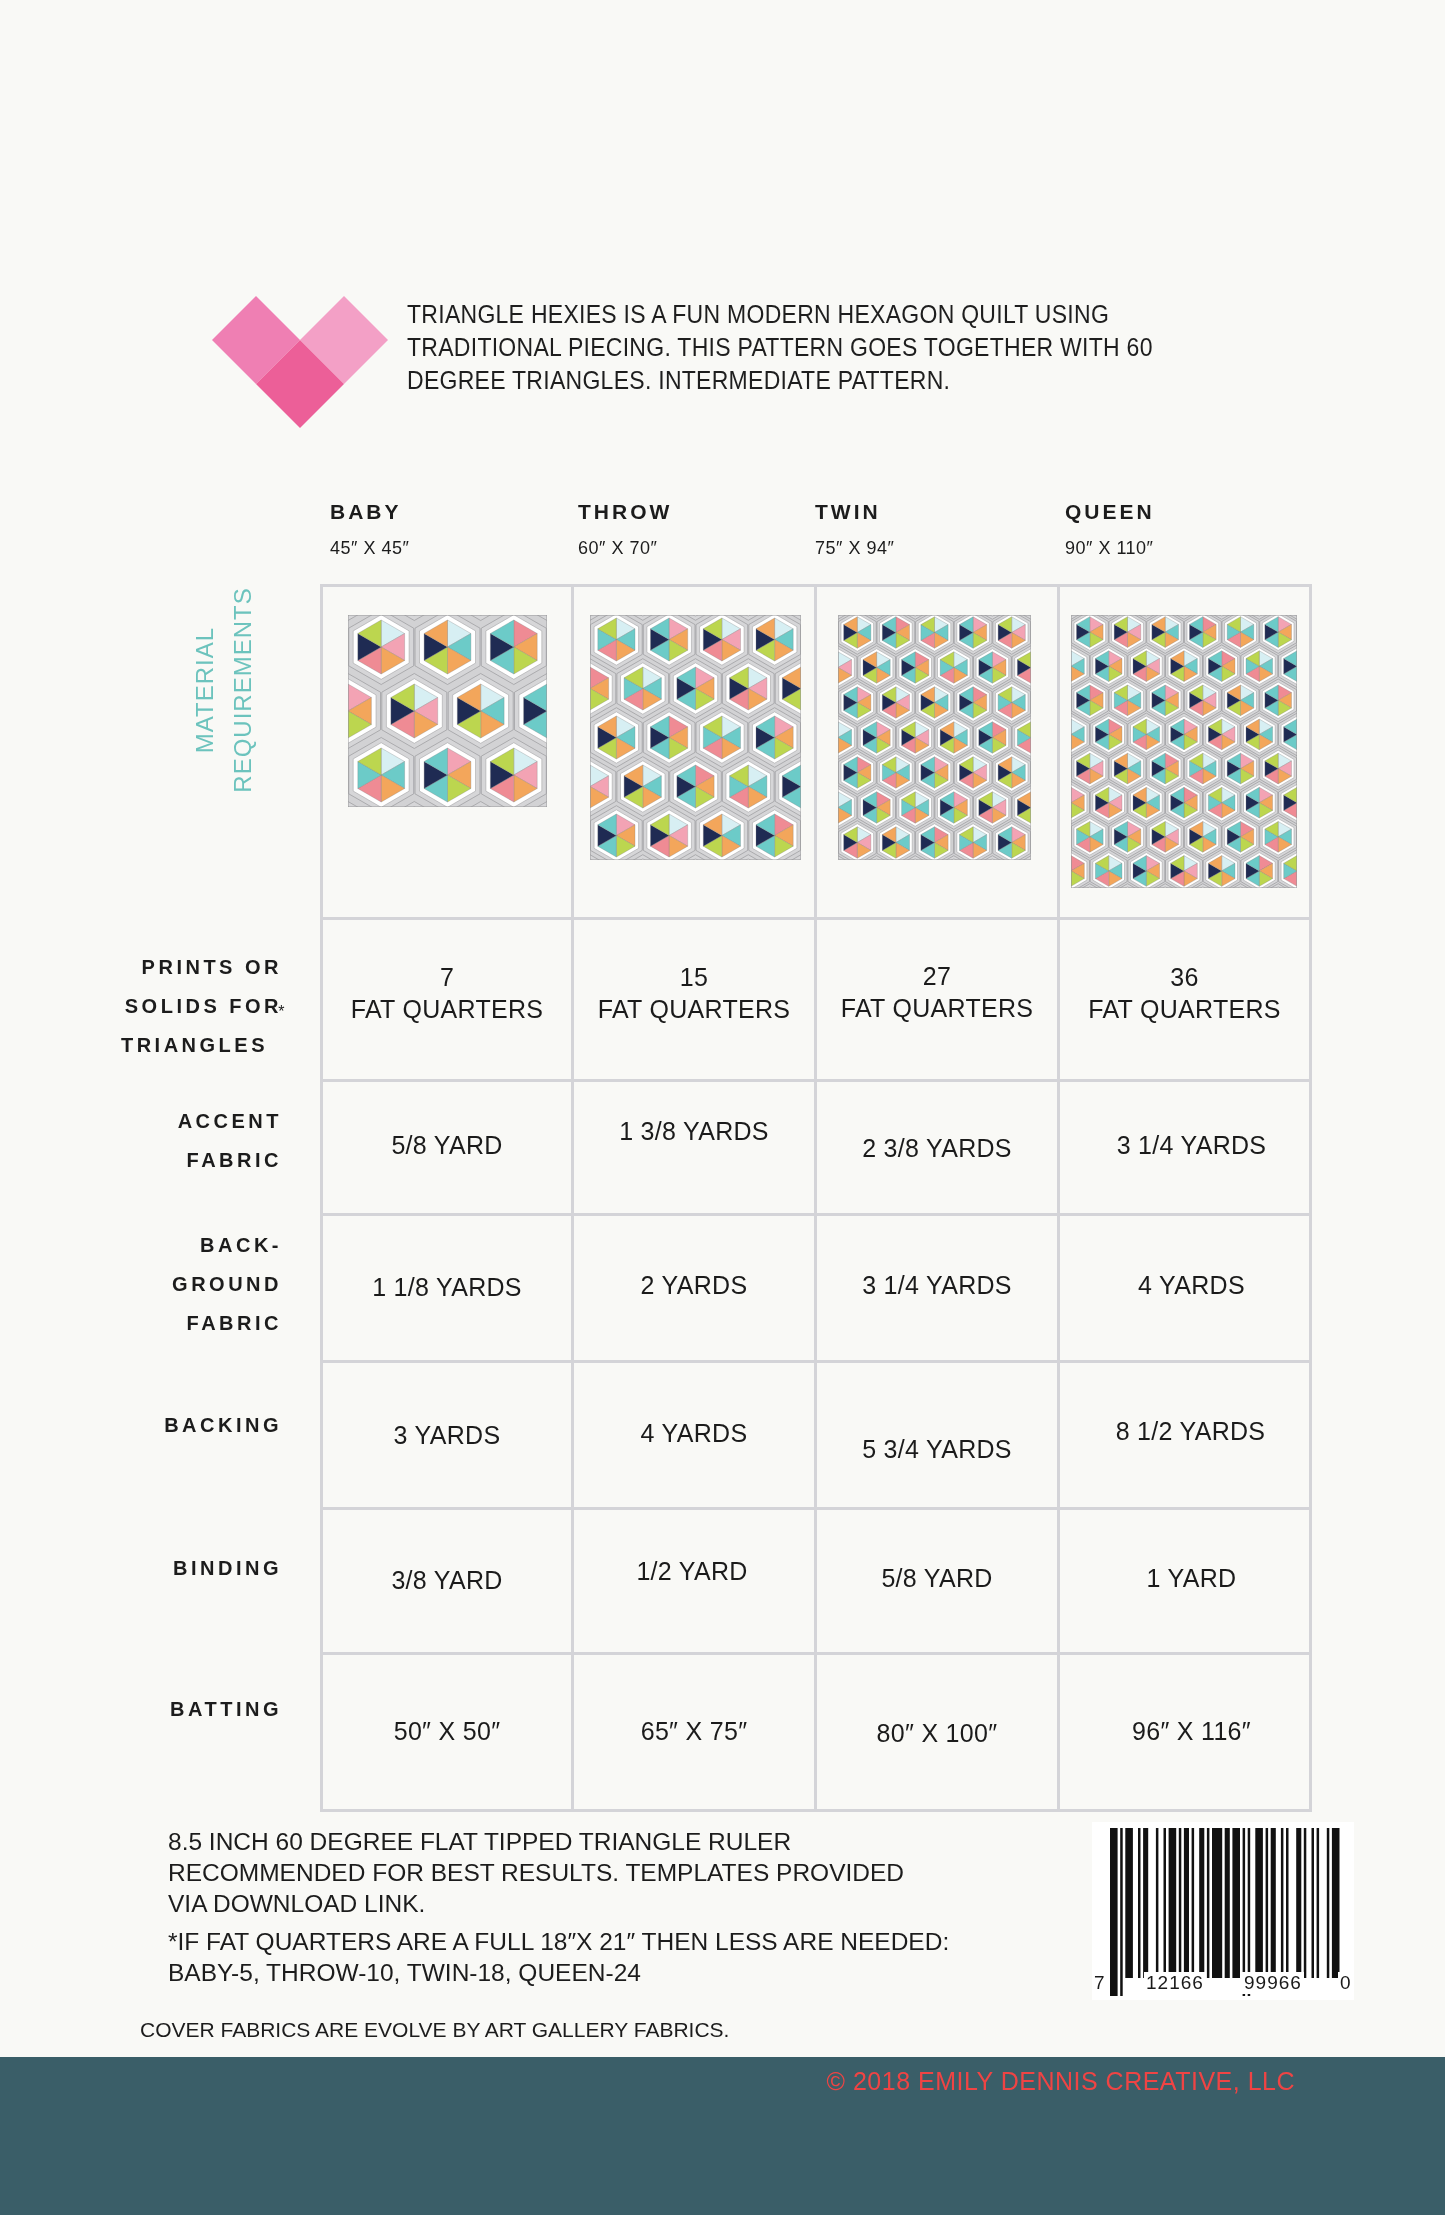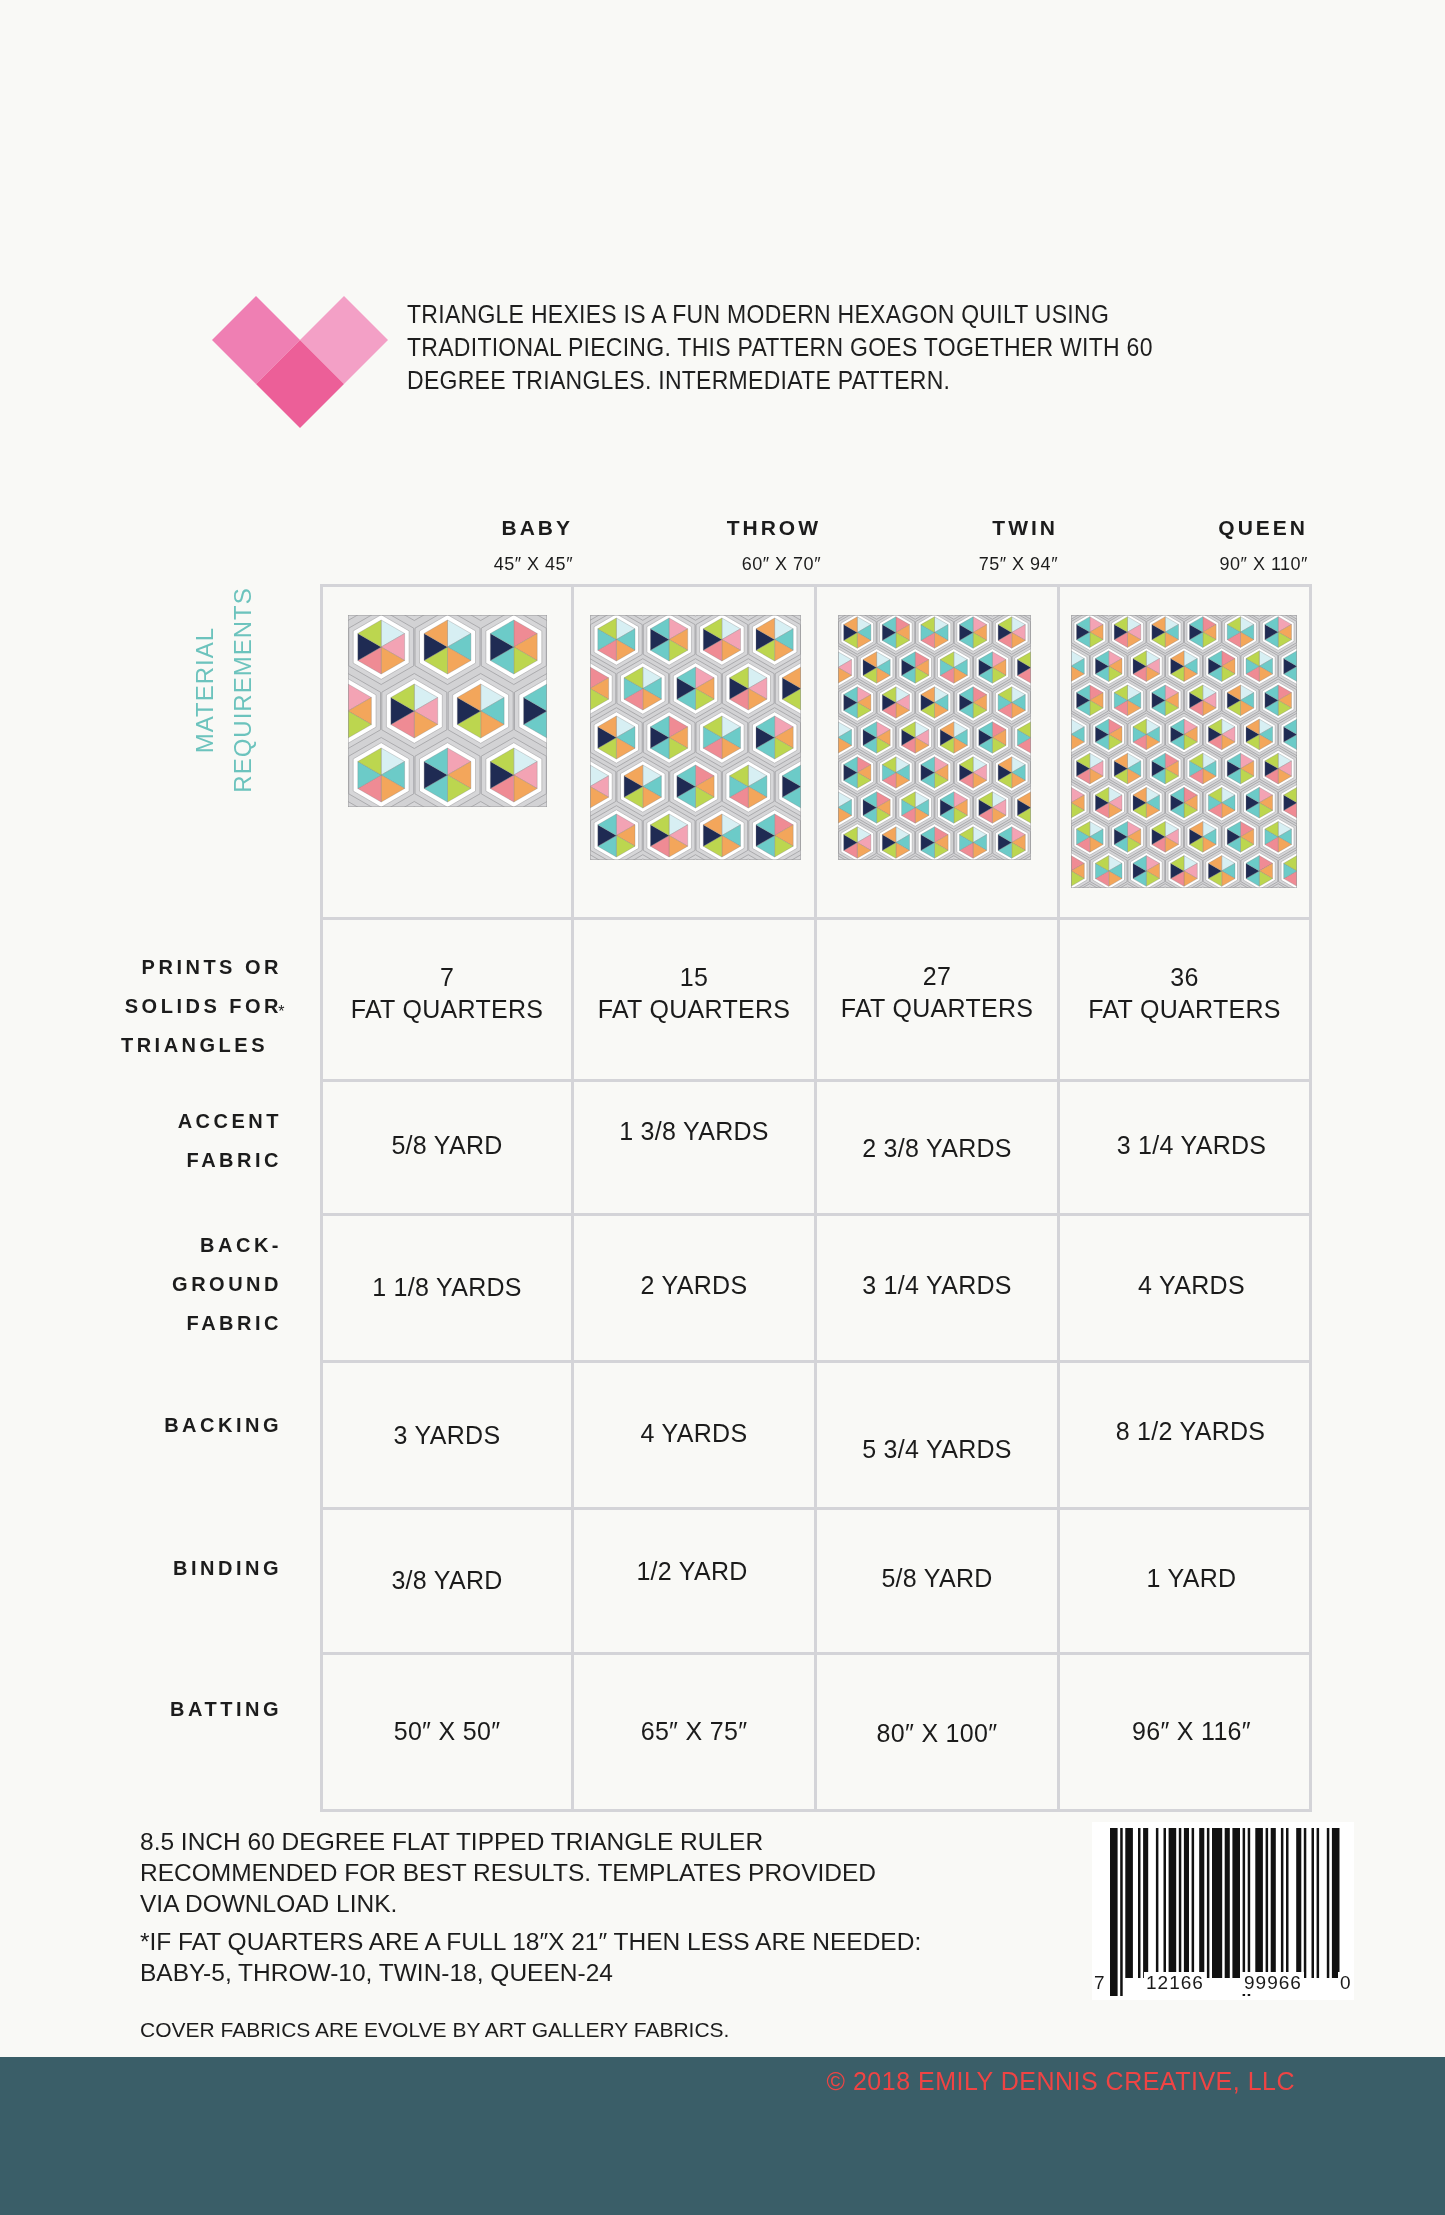--- a/index.html
+++ b/index.html
@@ -19,21 +19,21 @@
   .intro {
     left: 407px; top: 298px; width: 900px;
     font-family: "Liberation Sans", sans-serif;
     font-size: 25px; line-height: 33px; letter-spacing: 0.3px;
     color: #1e1e1e;
     transform: scaleX(0.92); transform-origin: left top;
   }
   .intro div { white-space: nowrap; }
 
   
-  .size-head { top: 516px; width: 243px; text-align: right; }
+  .size-head { top: 500px; width: 243px; text-align: left; }
   .size-name {
     font-family: "Liberation Sans", sans-serif;
     font-weight: bold; font-size: 21px; letter-spacing: 3px; color: #1c1c1c;
   }
   .size-dim {
     margin-top: 14px;
     font-family: "Liberation Sans", sans-serif;
     font-size: 18px; letter-spacing: 0.5px; color: #1c1c1c;
   }
 
@@ -75,21 +75,21 @@
 
   
   .quilt { position: absolute; background: #d2d2d4; overflow: hidden; }
 
   
   .notes {
     left: 140px; top: 1826px; width: 880px;
     font-family: "Liberation Sans", sans-serif;
     font-size: 24.5px; line-height: 31px; color: #1c1c1c;
   }
-  .notes .para { white-space: nowrap; }
+  .notes .para { white-space: nowrap; margin-left: 28px; }
   .notes .gap { height: 7px; }
   .credit {
     left: 140px; top: 2018px;
     font-family: "Liberation Sans", sans-serif; font-size: 21px; color: #1c1c1c;
     white-space: nowrap;
   }
 
   
   .barcode { left: 1092px; top: 1822px; width: 262px; height: 178px; background: #ffffff; }
   .barcode-nums {

